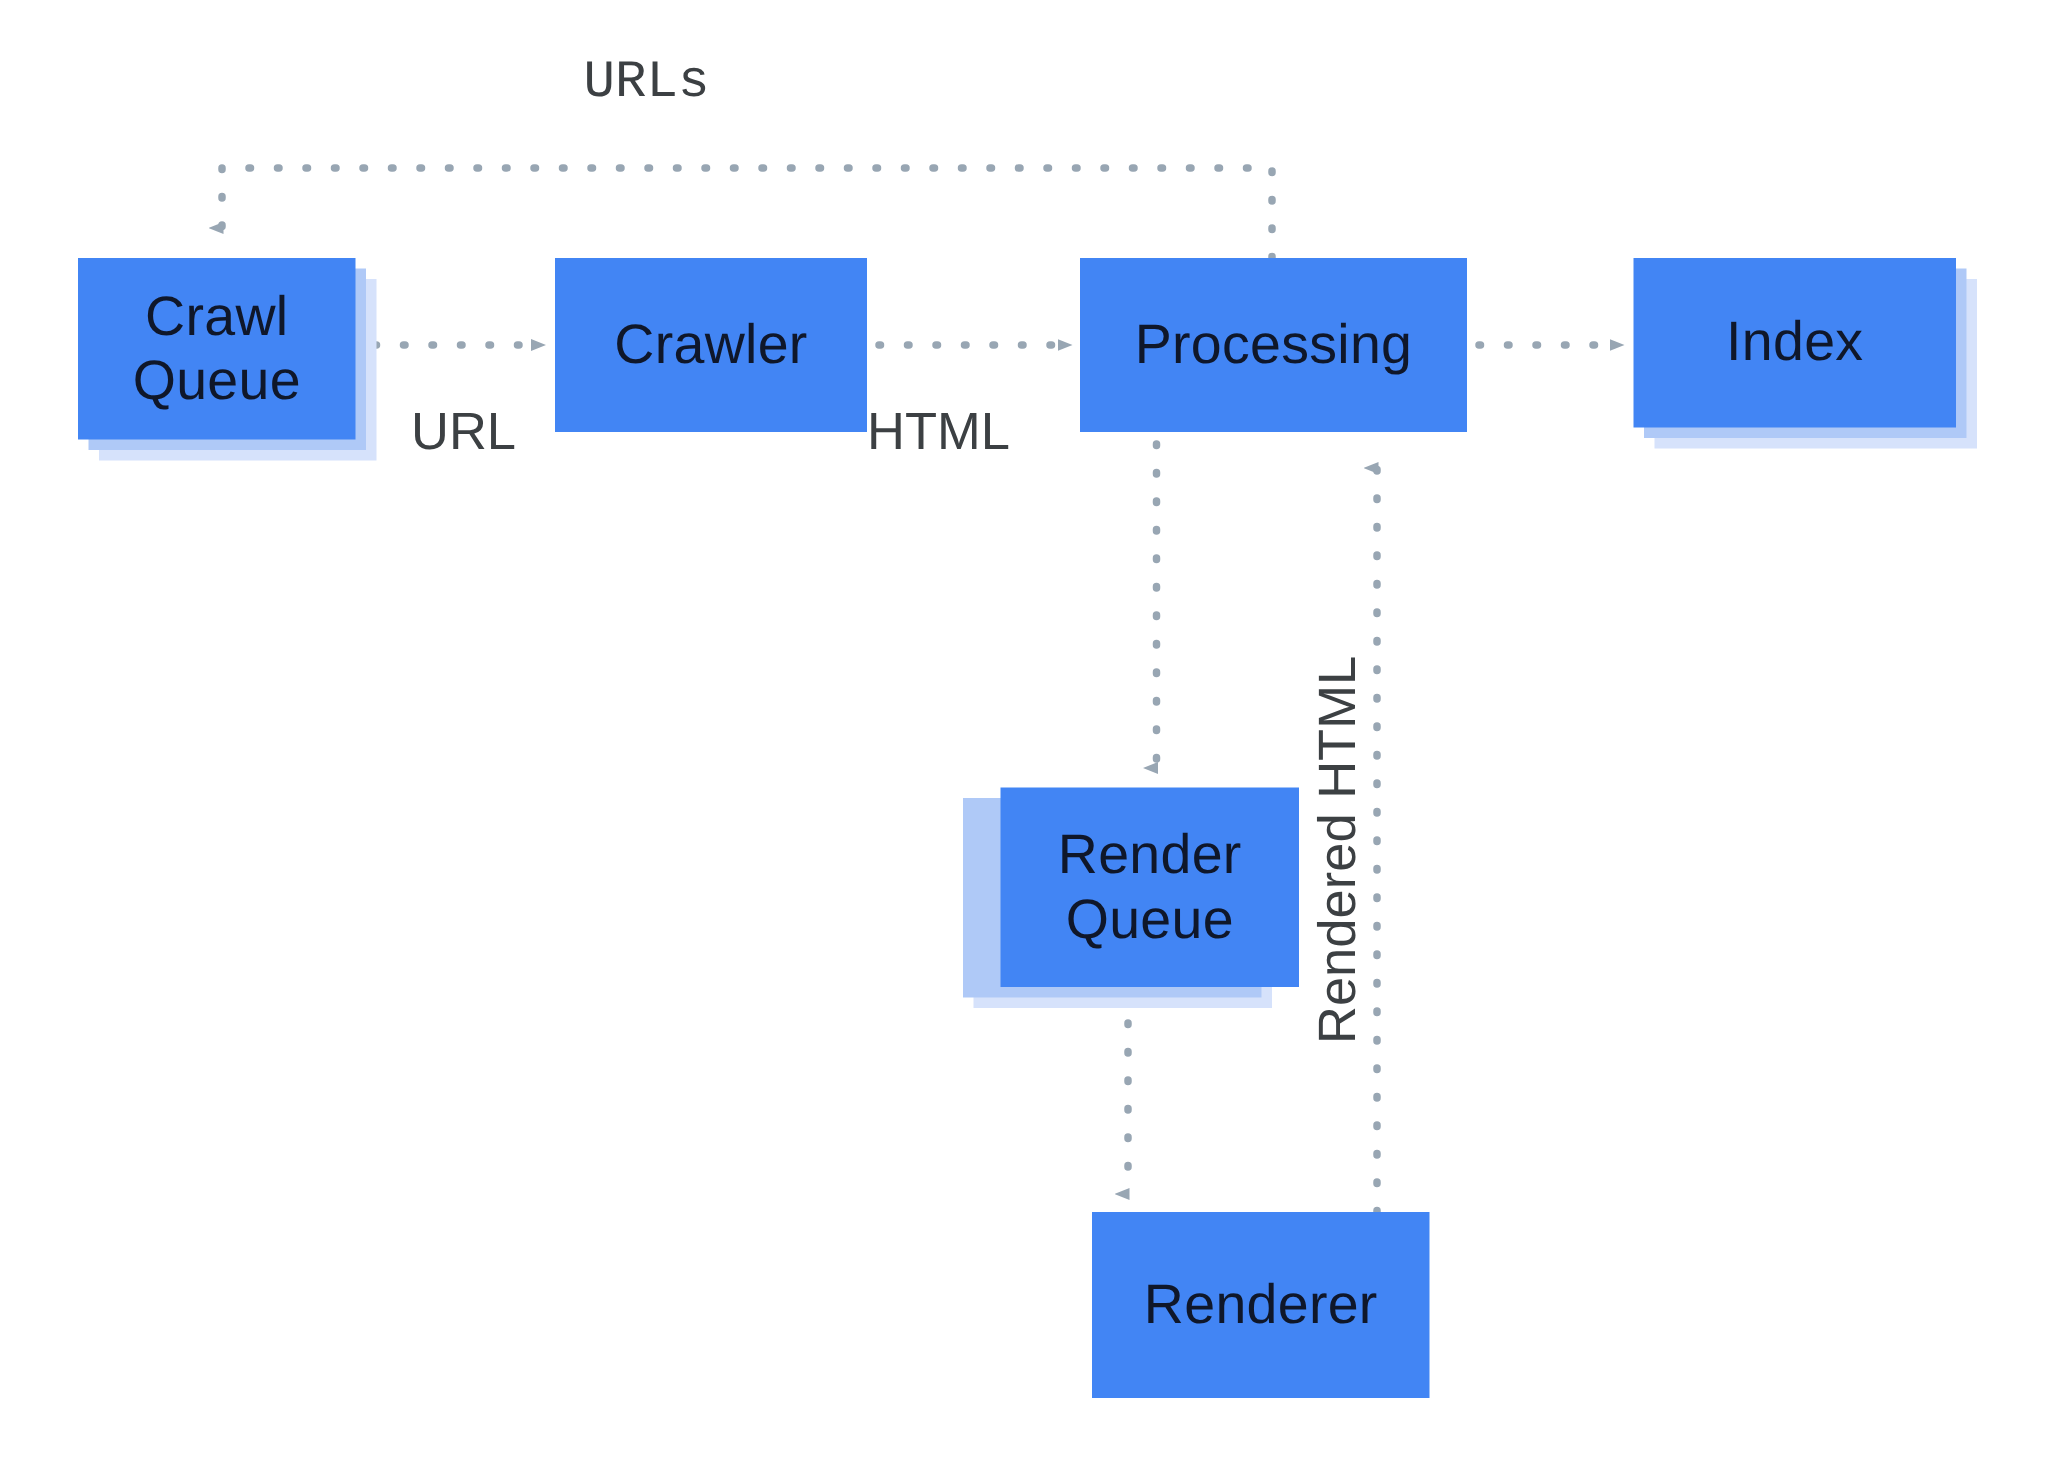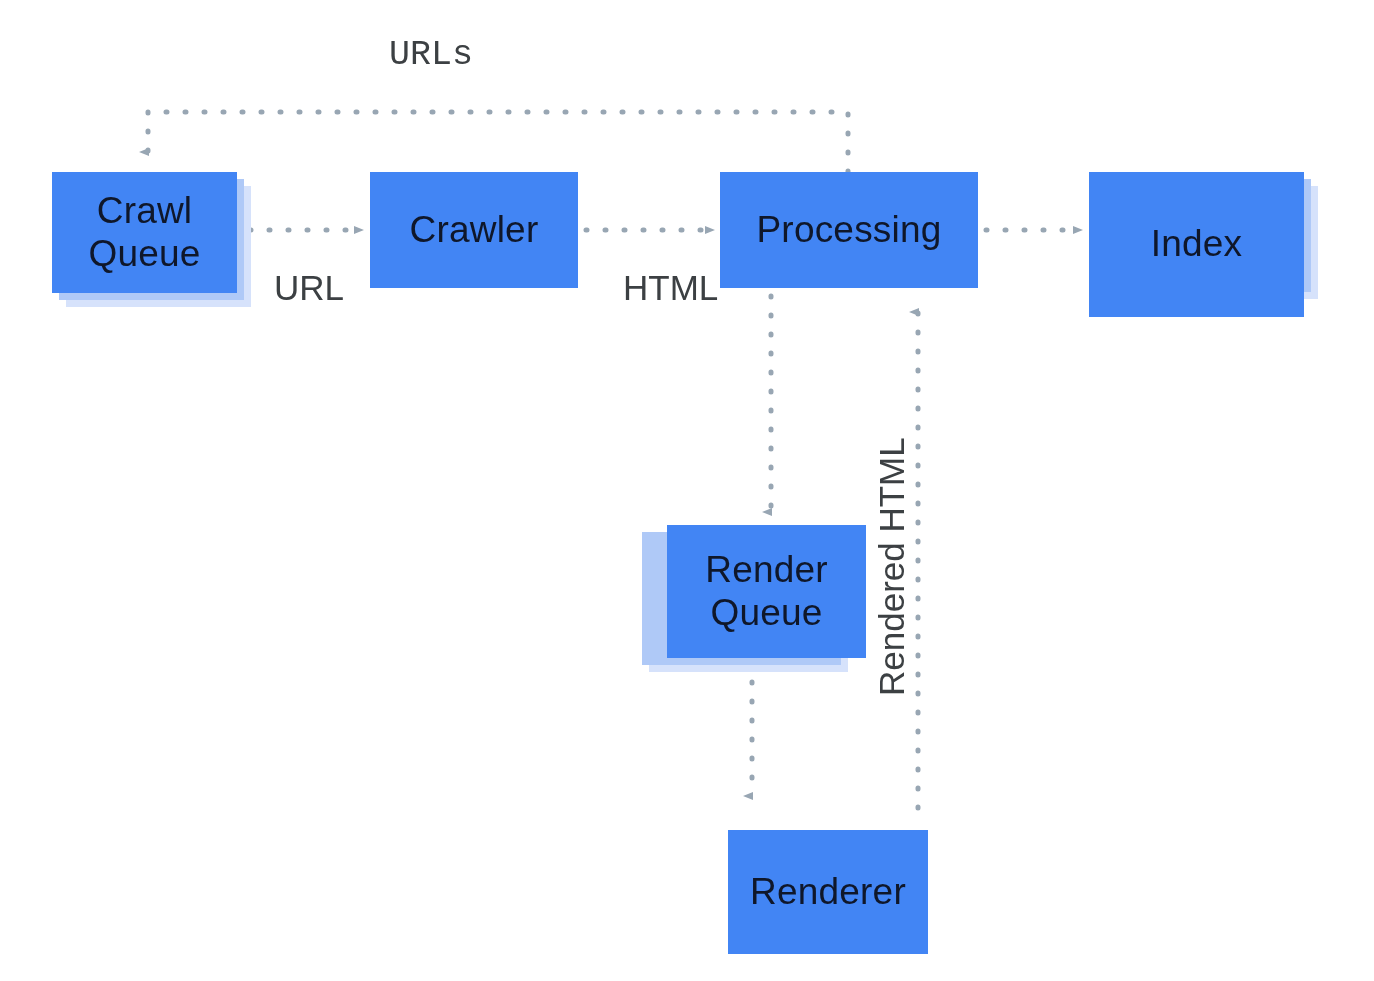--- a/index.html
+++ b/index.html
@@ -115,36 +115,36 @@
   <div class="node" style="left:720px; top:172px; width:258px; height:116px;">
     <span class="node-label">Processing</span>
   </div>
 
   <div class="node" style="left:370px; top:172px; width:208px; height:116px;">
     <span class="node-label">Crawler</span>
   </div>
 
   <div class="shadow-layer shadow-far" style="left:1103px; top:186px; width:215px; height:113px;"></div>
   <div class="shadow-layer shadow-mid" style="left:1096px; top:179px; width:215px; height:113px;"></div>
-  <div class="node" style="left:1089px; top:172px; width:215px; height:145px;">
+  <div class="node" style="left:1089px; top:172px; width:215px; height:113px;">
     <span class="node-label">Index</span>
   </div>
 
   <div class="shadow-layer shadow-far" style="left:649px; top:539px; width:199px; height:133px;"></div>
   <div class="shadow-layer shadow-mid" style="left:642px; top:532px; width:199px; height:133px;"></div>
   <div class="node" style="left:635px; top:525px; width:199px; height:133px;margin-left:32px;">
     <span class="node-label">Render
 Queue</span>
   </div>
 
-  <div class="node" style="left:728px; top:808px; width:200px; height:124px;margin-top:22px;">
+  <div class="node" style="left:728px; top:808px; width:225px; height:124px;">
     <span class="node-label">Renderer</span>
   </div>
 
   <div class="edge-label" style="left:389px; top:35px;font-family:Liberation Mono, monospace;">URLs</div>
 
   <div class="edge-label" style="left:274px; top:268px;text-align:center;">URL</div>
 
-  <div class="edge-label" style="left:623px; top:268px;">HTML</div>
+  <div class="edge-label" style="left:578px; top:268px;">HTML</div>
 
   <div class="edge-label vertical" style="left:767px; top:551px; width:250px; text-align:center;">Rendered HTML</div>
 
 </div>
 
 </body></html>

